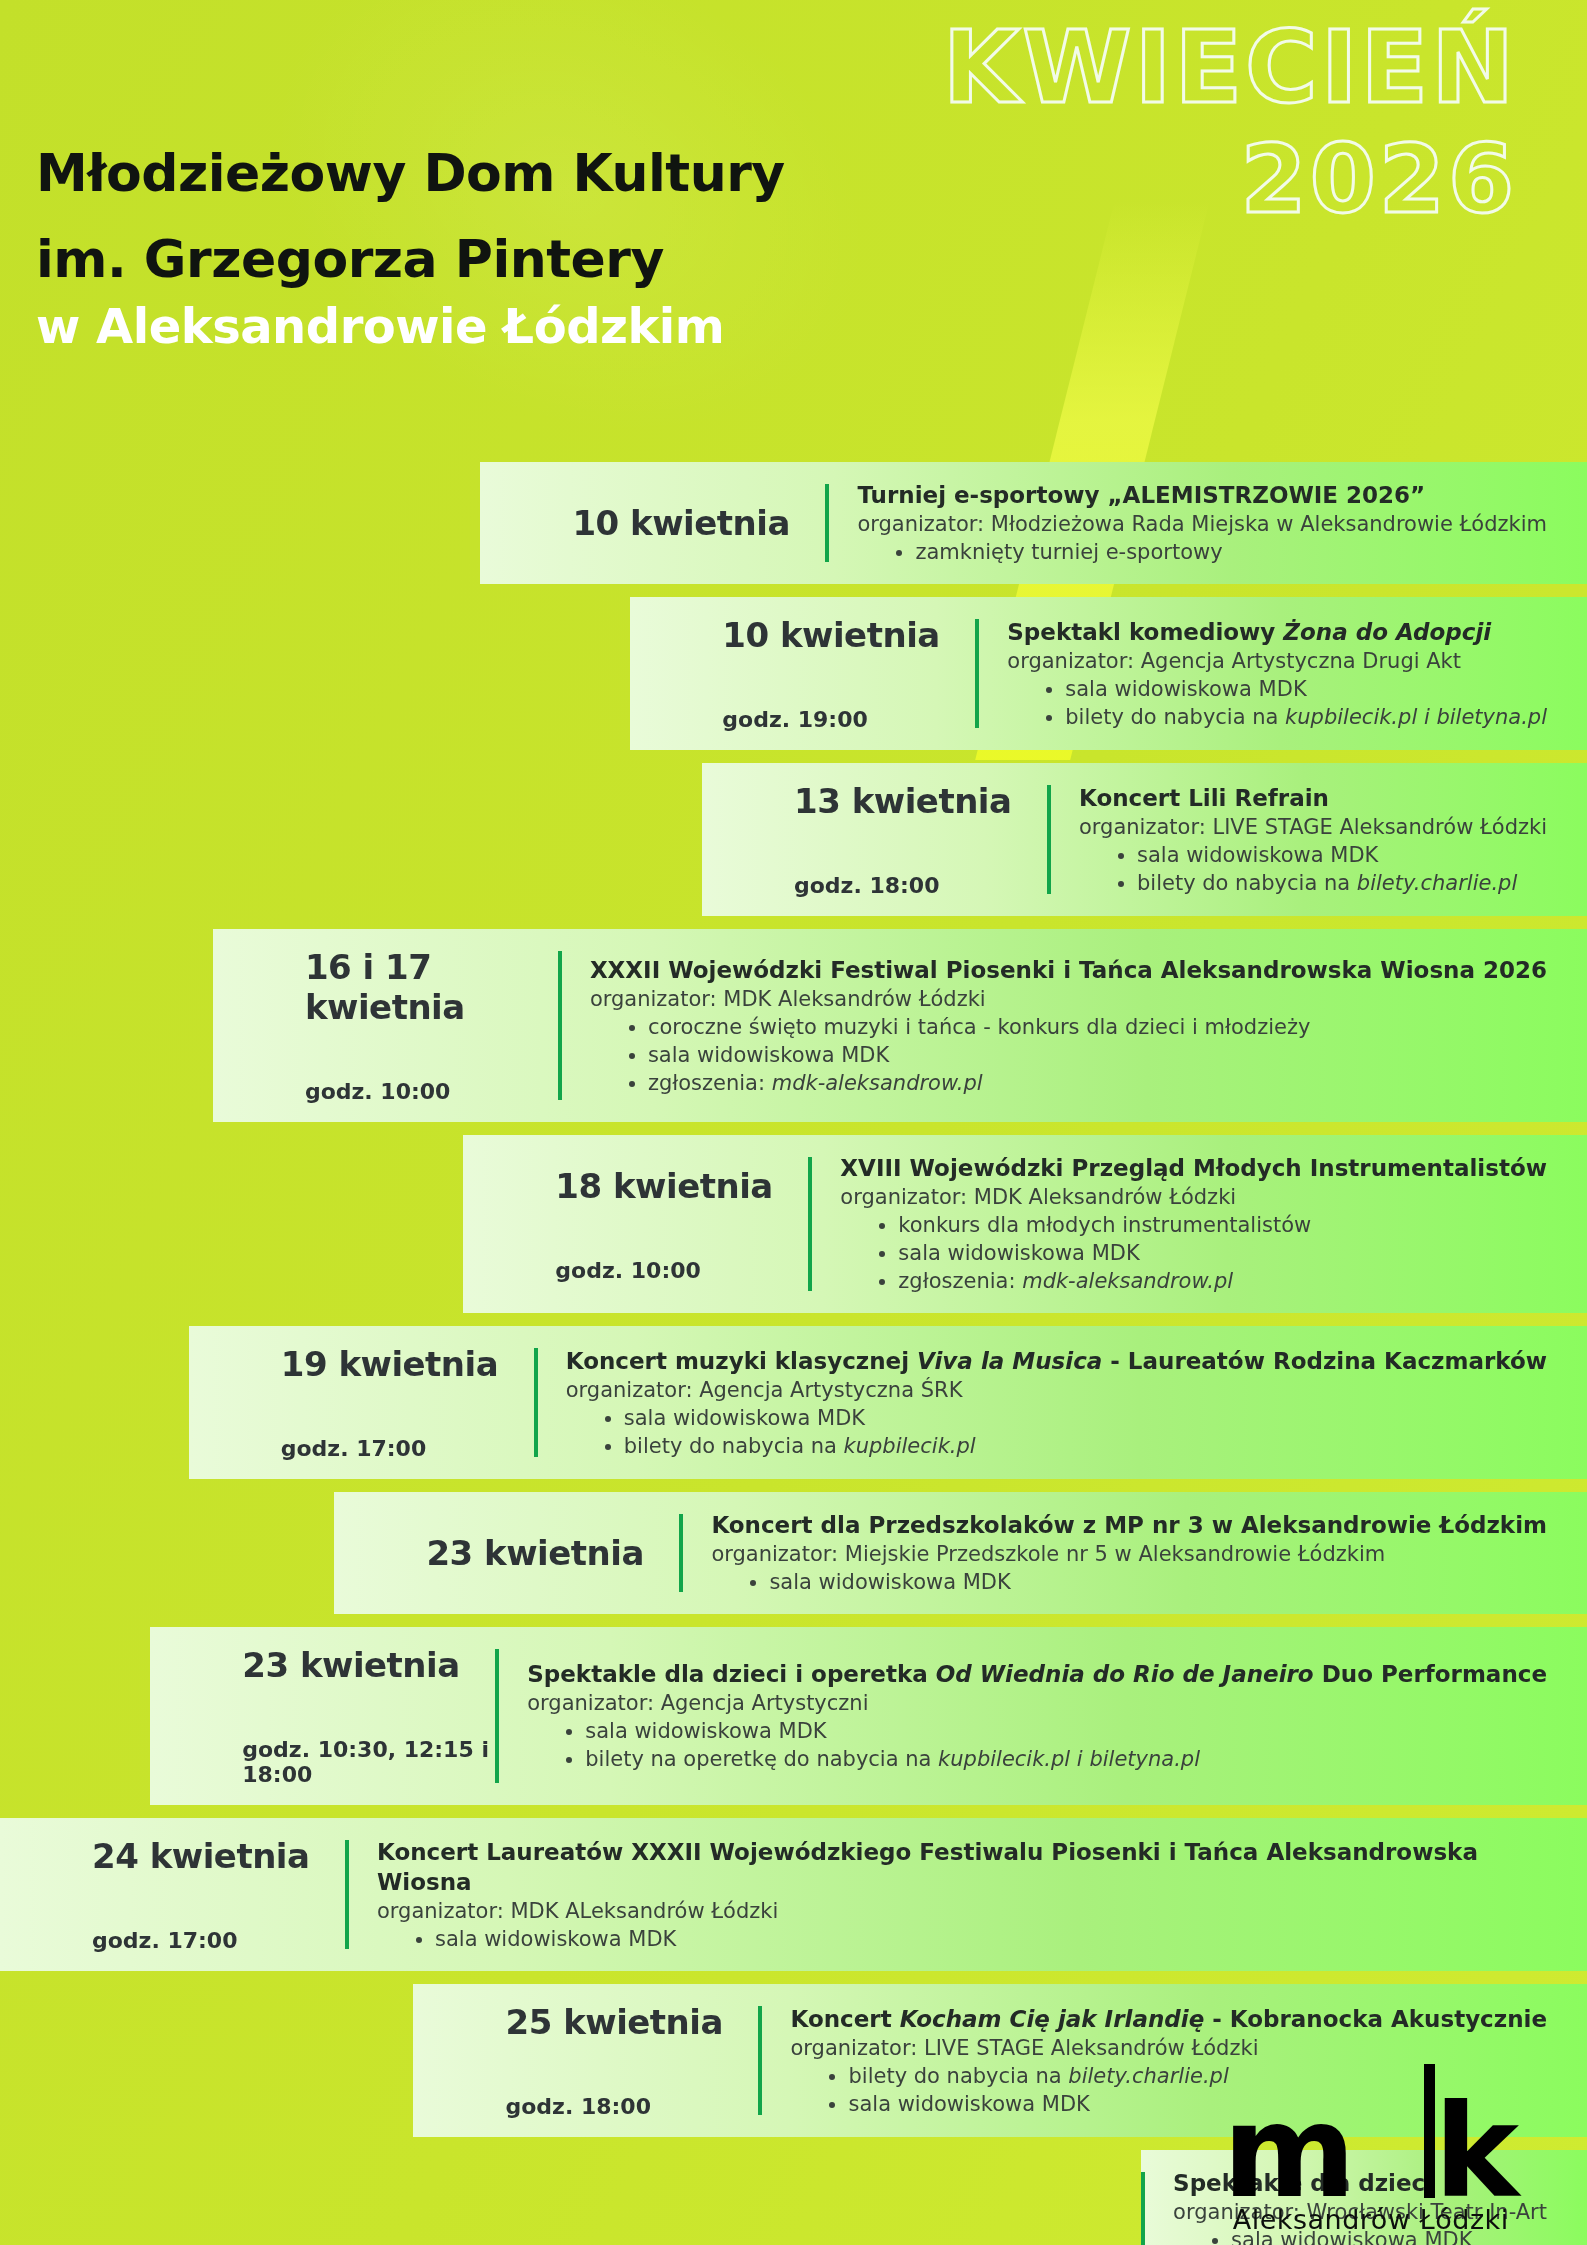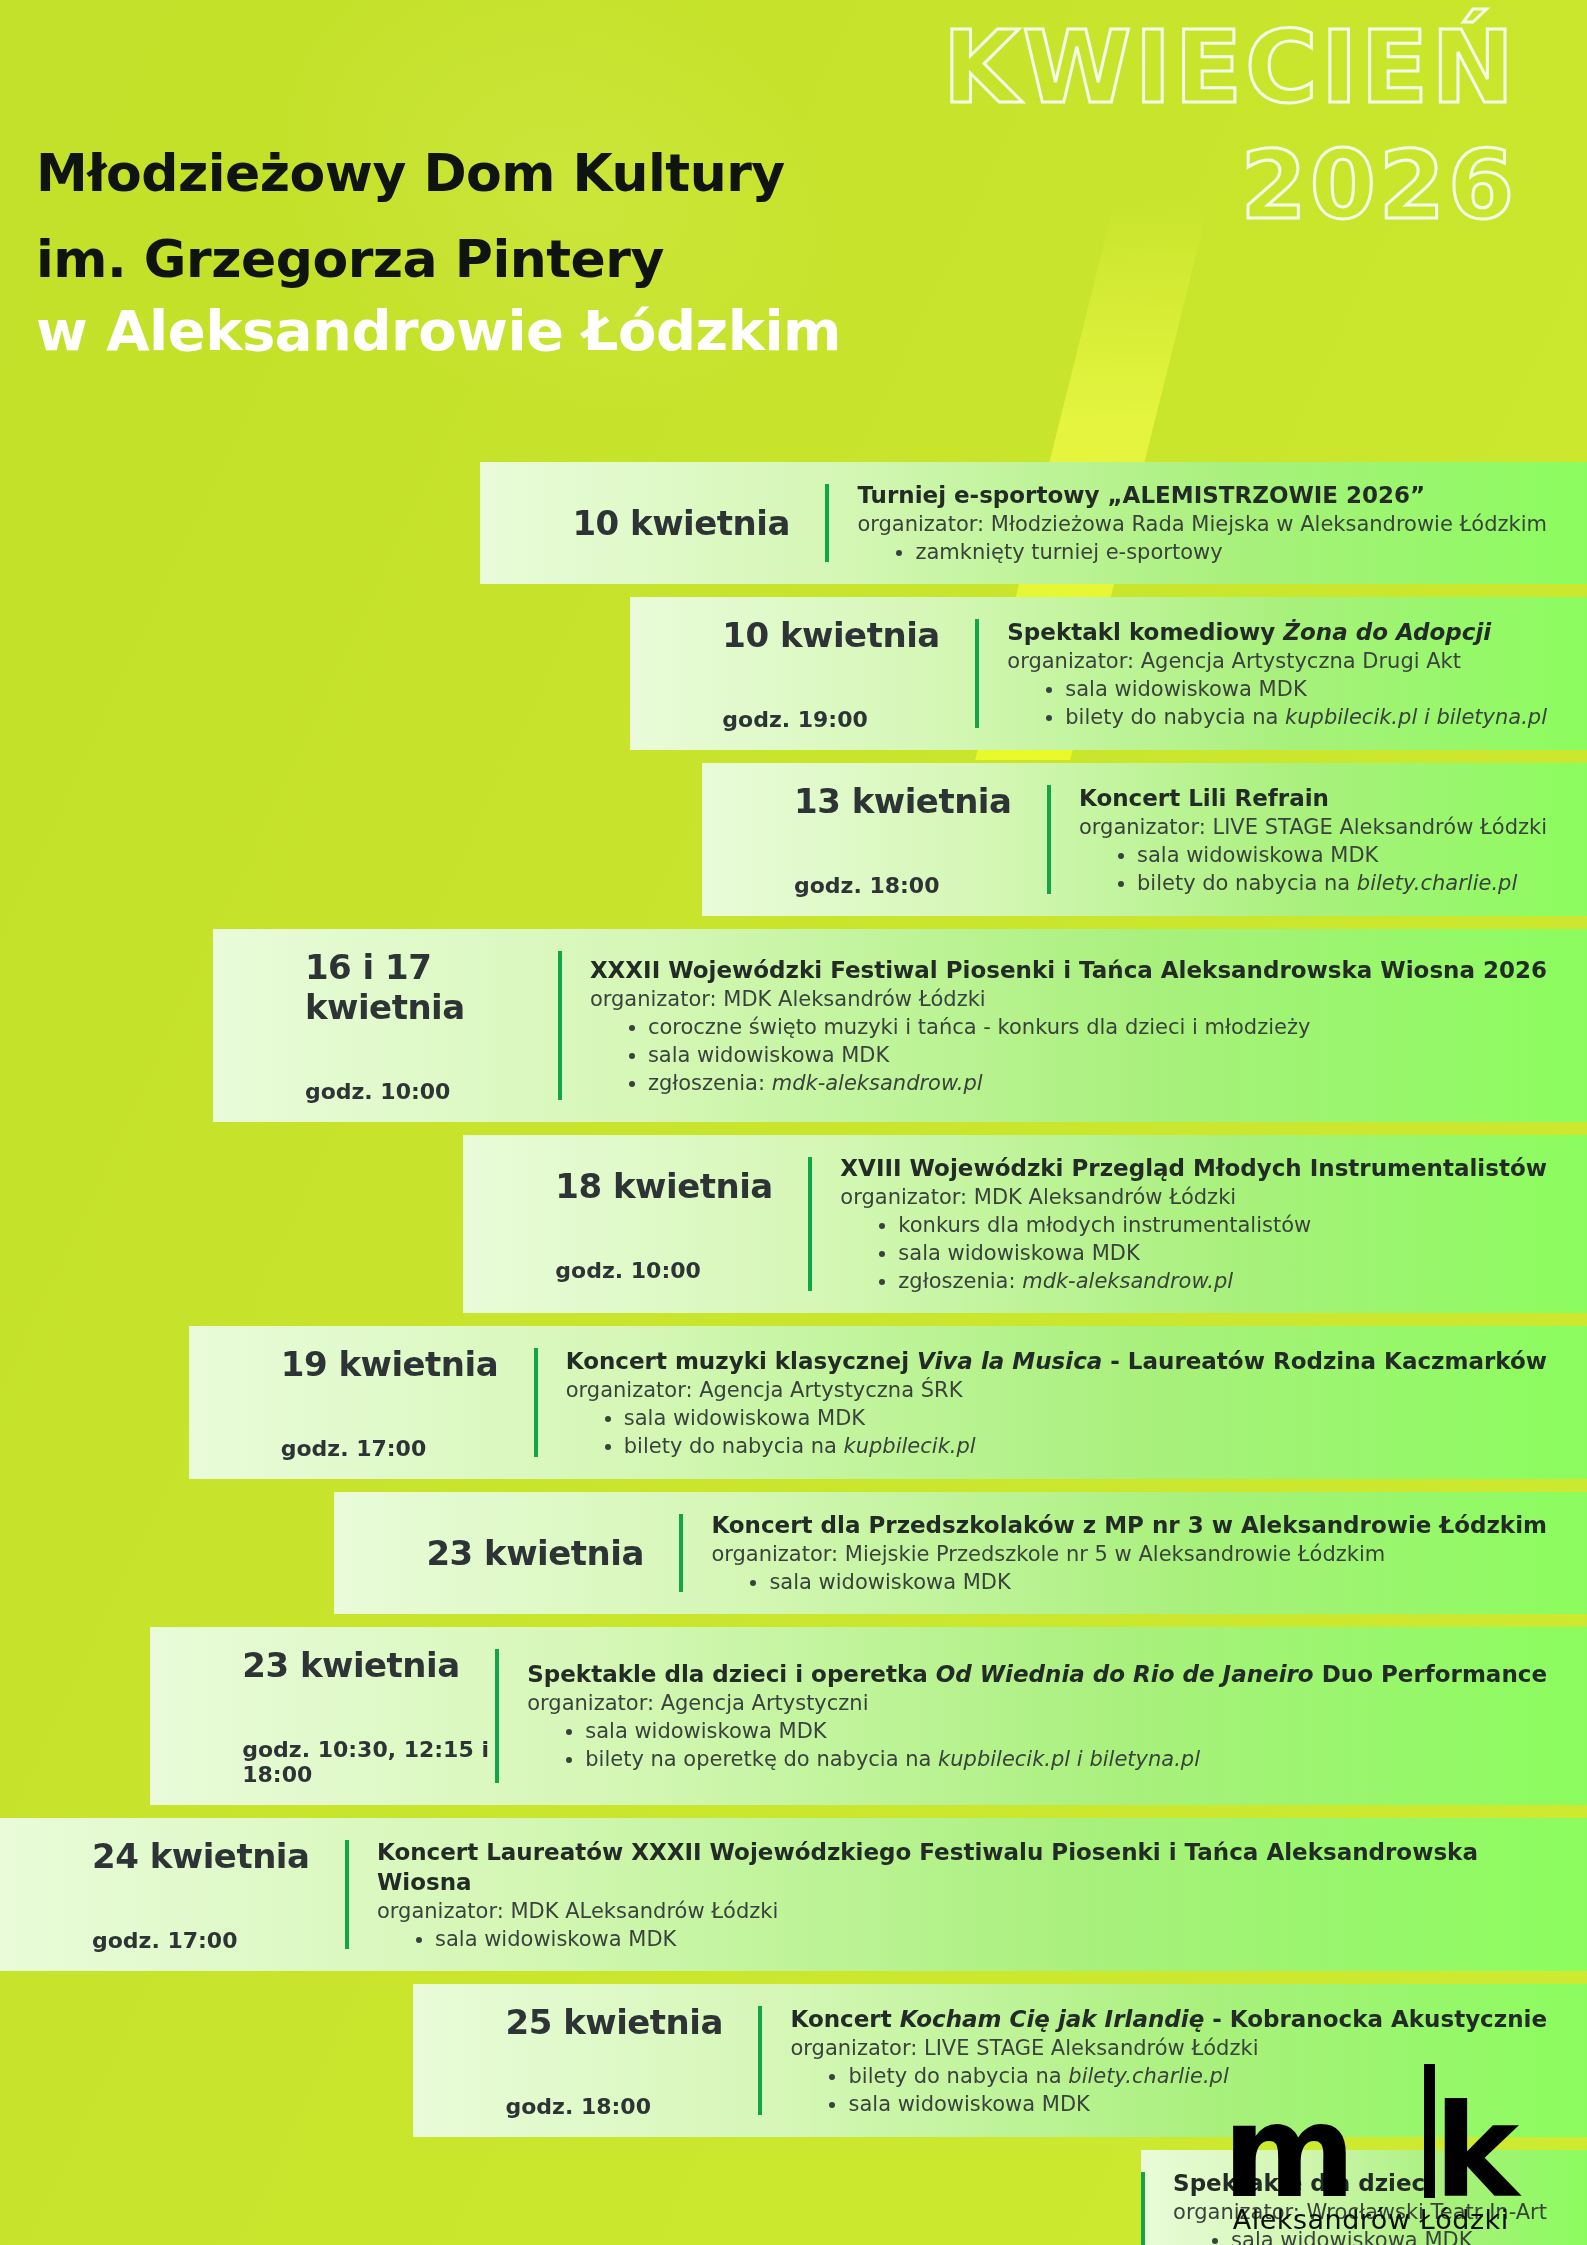--- a/index.html
+++ b/index.html
@@ -35,24 +35,24 @@
   
   .header{
     position:relative;flex:none;height:462px;z-index:1;
   }
   .month-block{
     position:absolute;top:18px;right:70px;text-align:right;
     font-weight:800;line-height:1.02;letter-spacing:3px;
     color:transparent;-webkit-text-stroke:3px var(--outline);
   }
   .month-block .month{font-size:99px;display:block;}
-  .month-block .year{font-size:95px;display:block;margin-top:18px;}
+  .month-block .year{font-size:95px;display:block;margin-top:12px;}
   .org-block{position:absolute;left:36px;top:116px;}
   .org-name{font-size:52px;font-weight:800;color:#101410;line-height:1.12;letter-spacing:-0.5px;margin-top:28px;}
-  .org-location{font-size:56px;font-weight:800;color:#ffffff;margin-top:10px;letter-spacing:-0.5px;}
+  .org-location{font-size:48px;font-weight:800;color:#ffffff;margin-top:10px;letter-spacing:-0.5px;}
   
   .events{display:flex;flex-direction:column;flex:none;z-index:1;align-items:flex-end;}
   .sep{
     flex:none;height:13px;
     background:linear-gradient(90deg,var(--sep-a) 0%,#d9e405 55%,var(--sep-b) 100%);
   }
   .event-row{
     display:flex;align-items:stretch;
     padding:18px 0;
     background:linear-gradient(90deg,var(--card-l) 0%,#d5f7b6 32%,#a9f07d 68%,var(--card-r) 100%);

